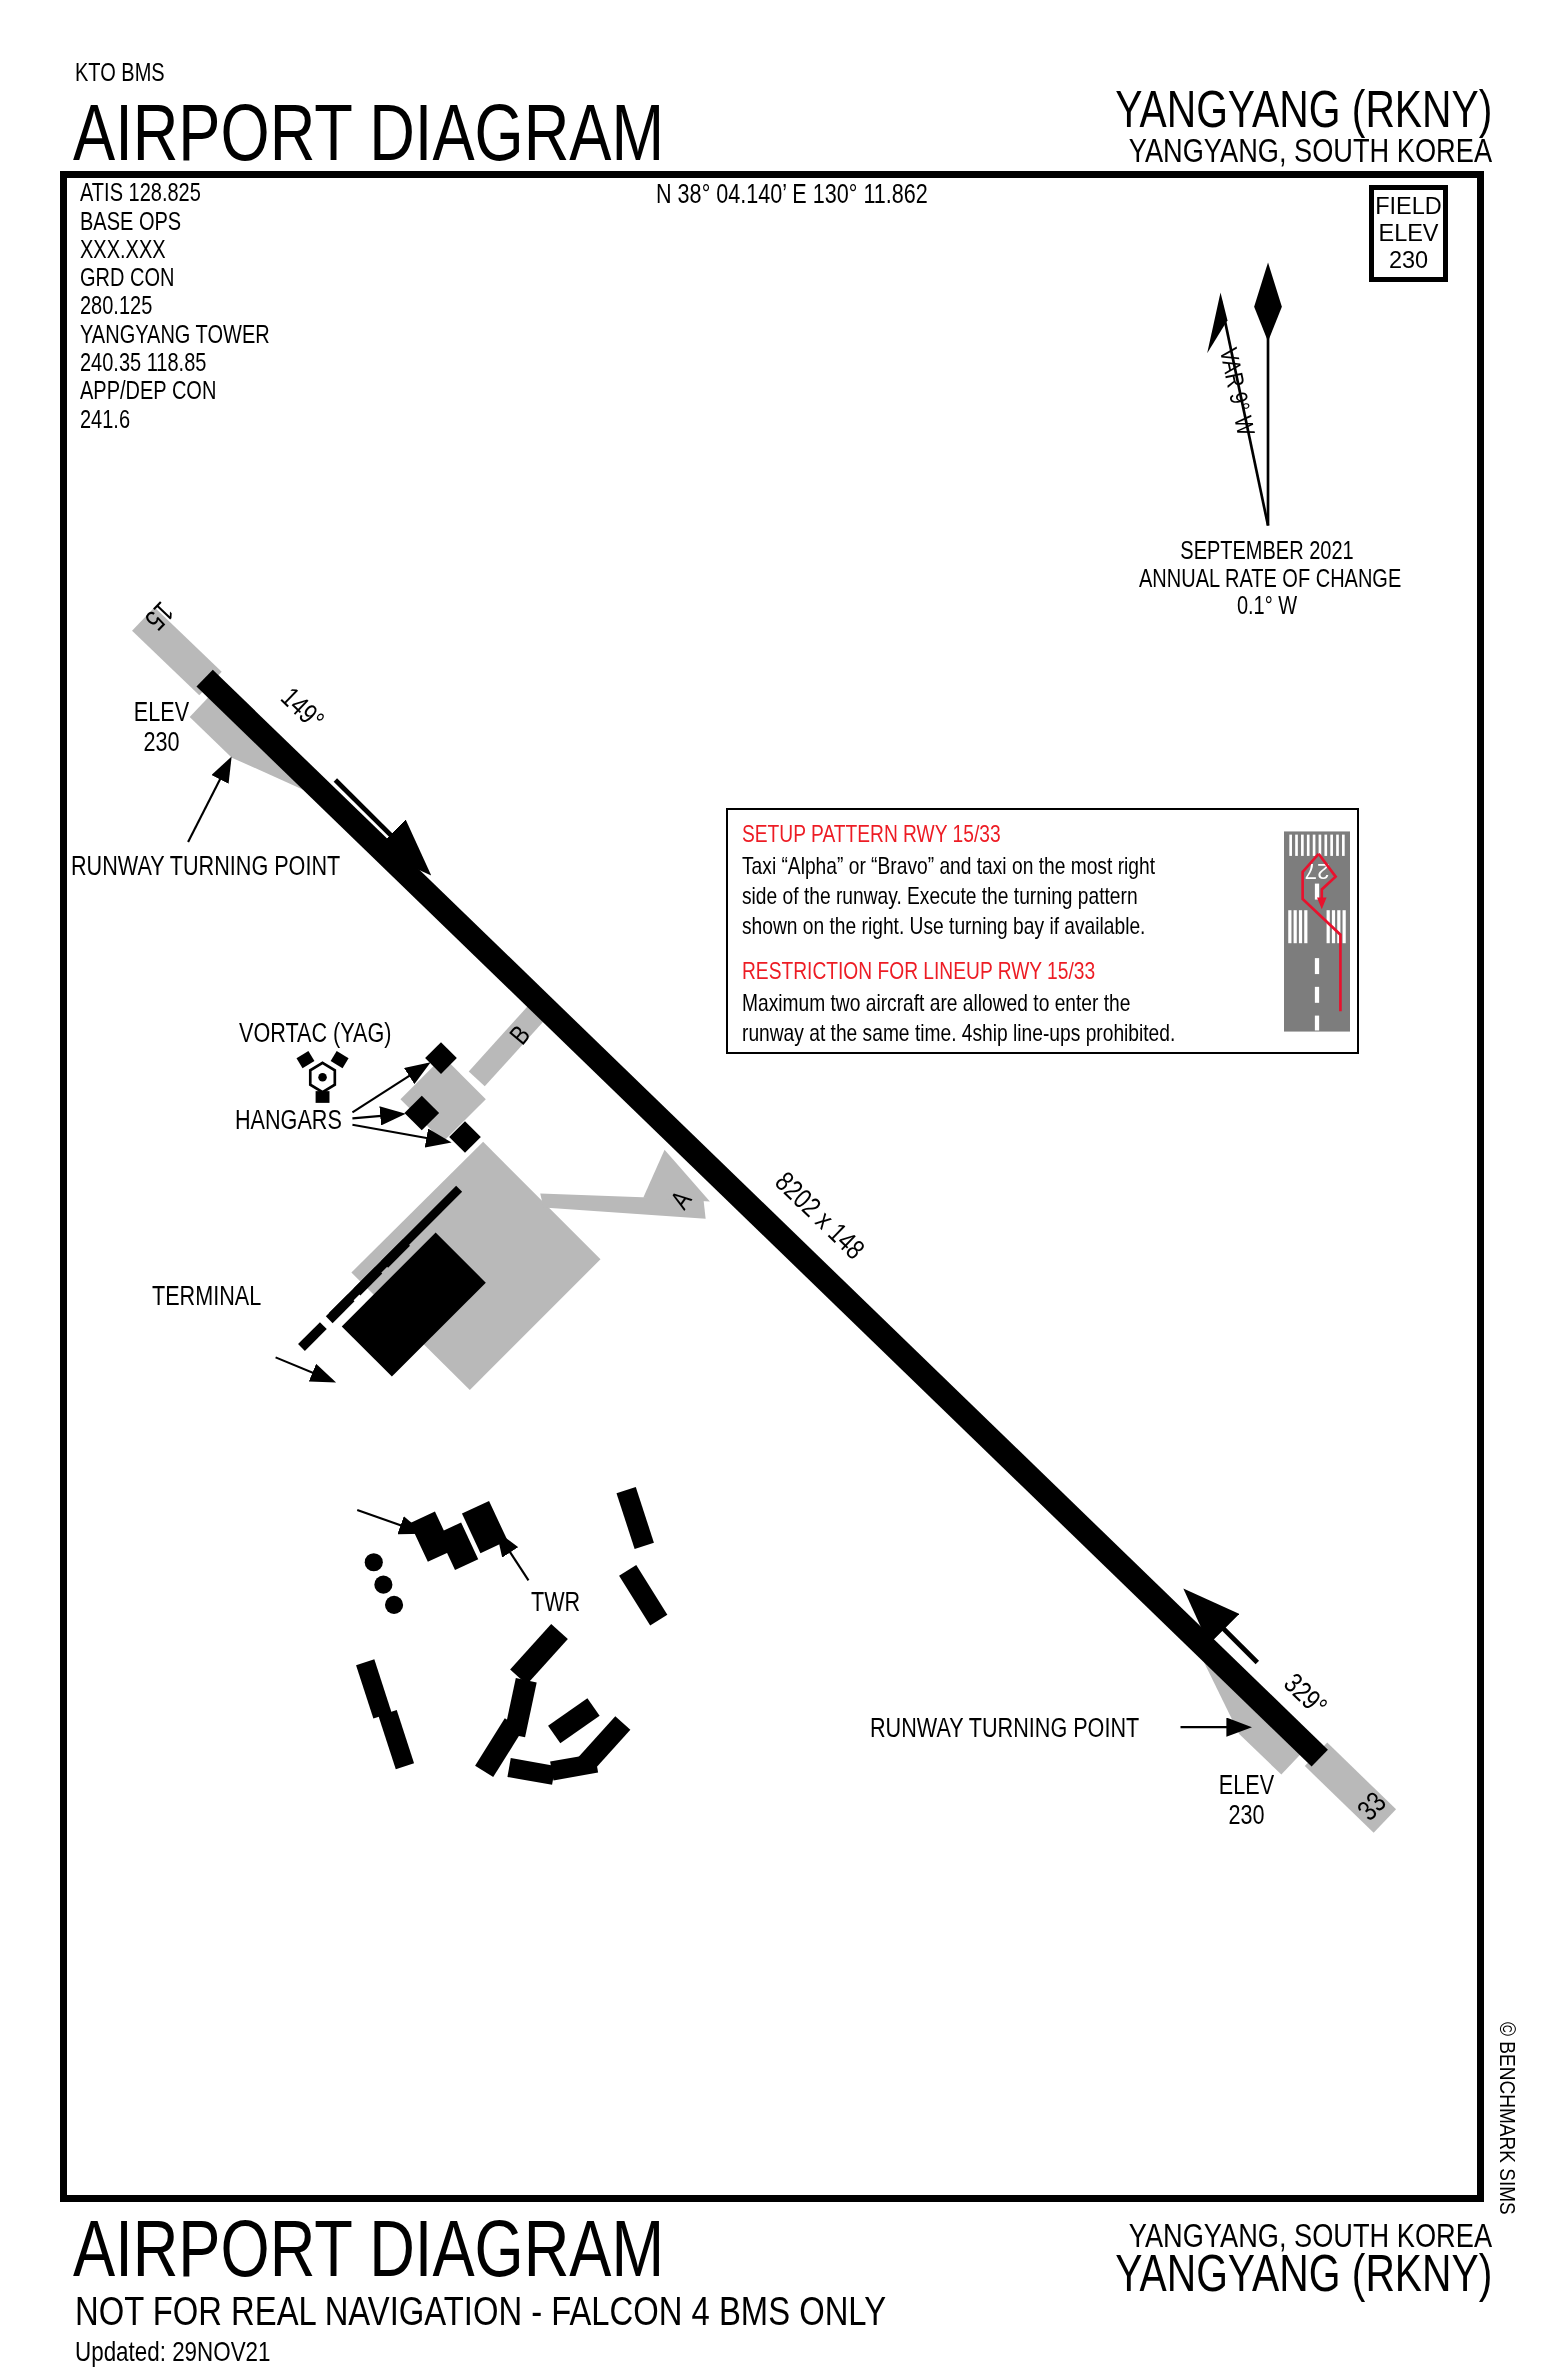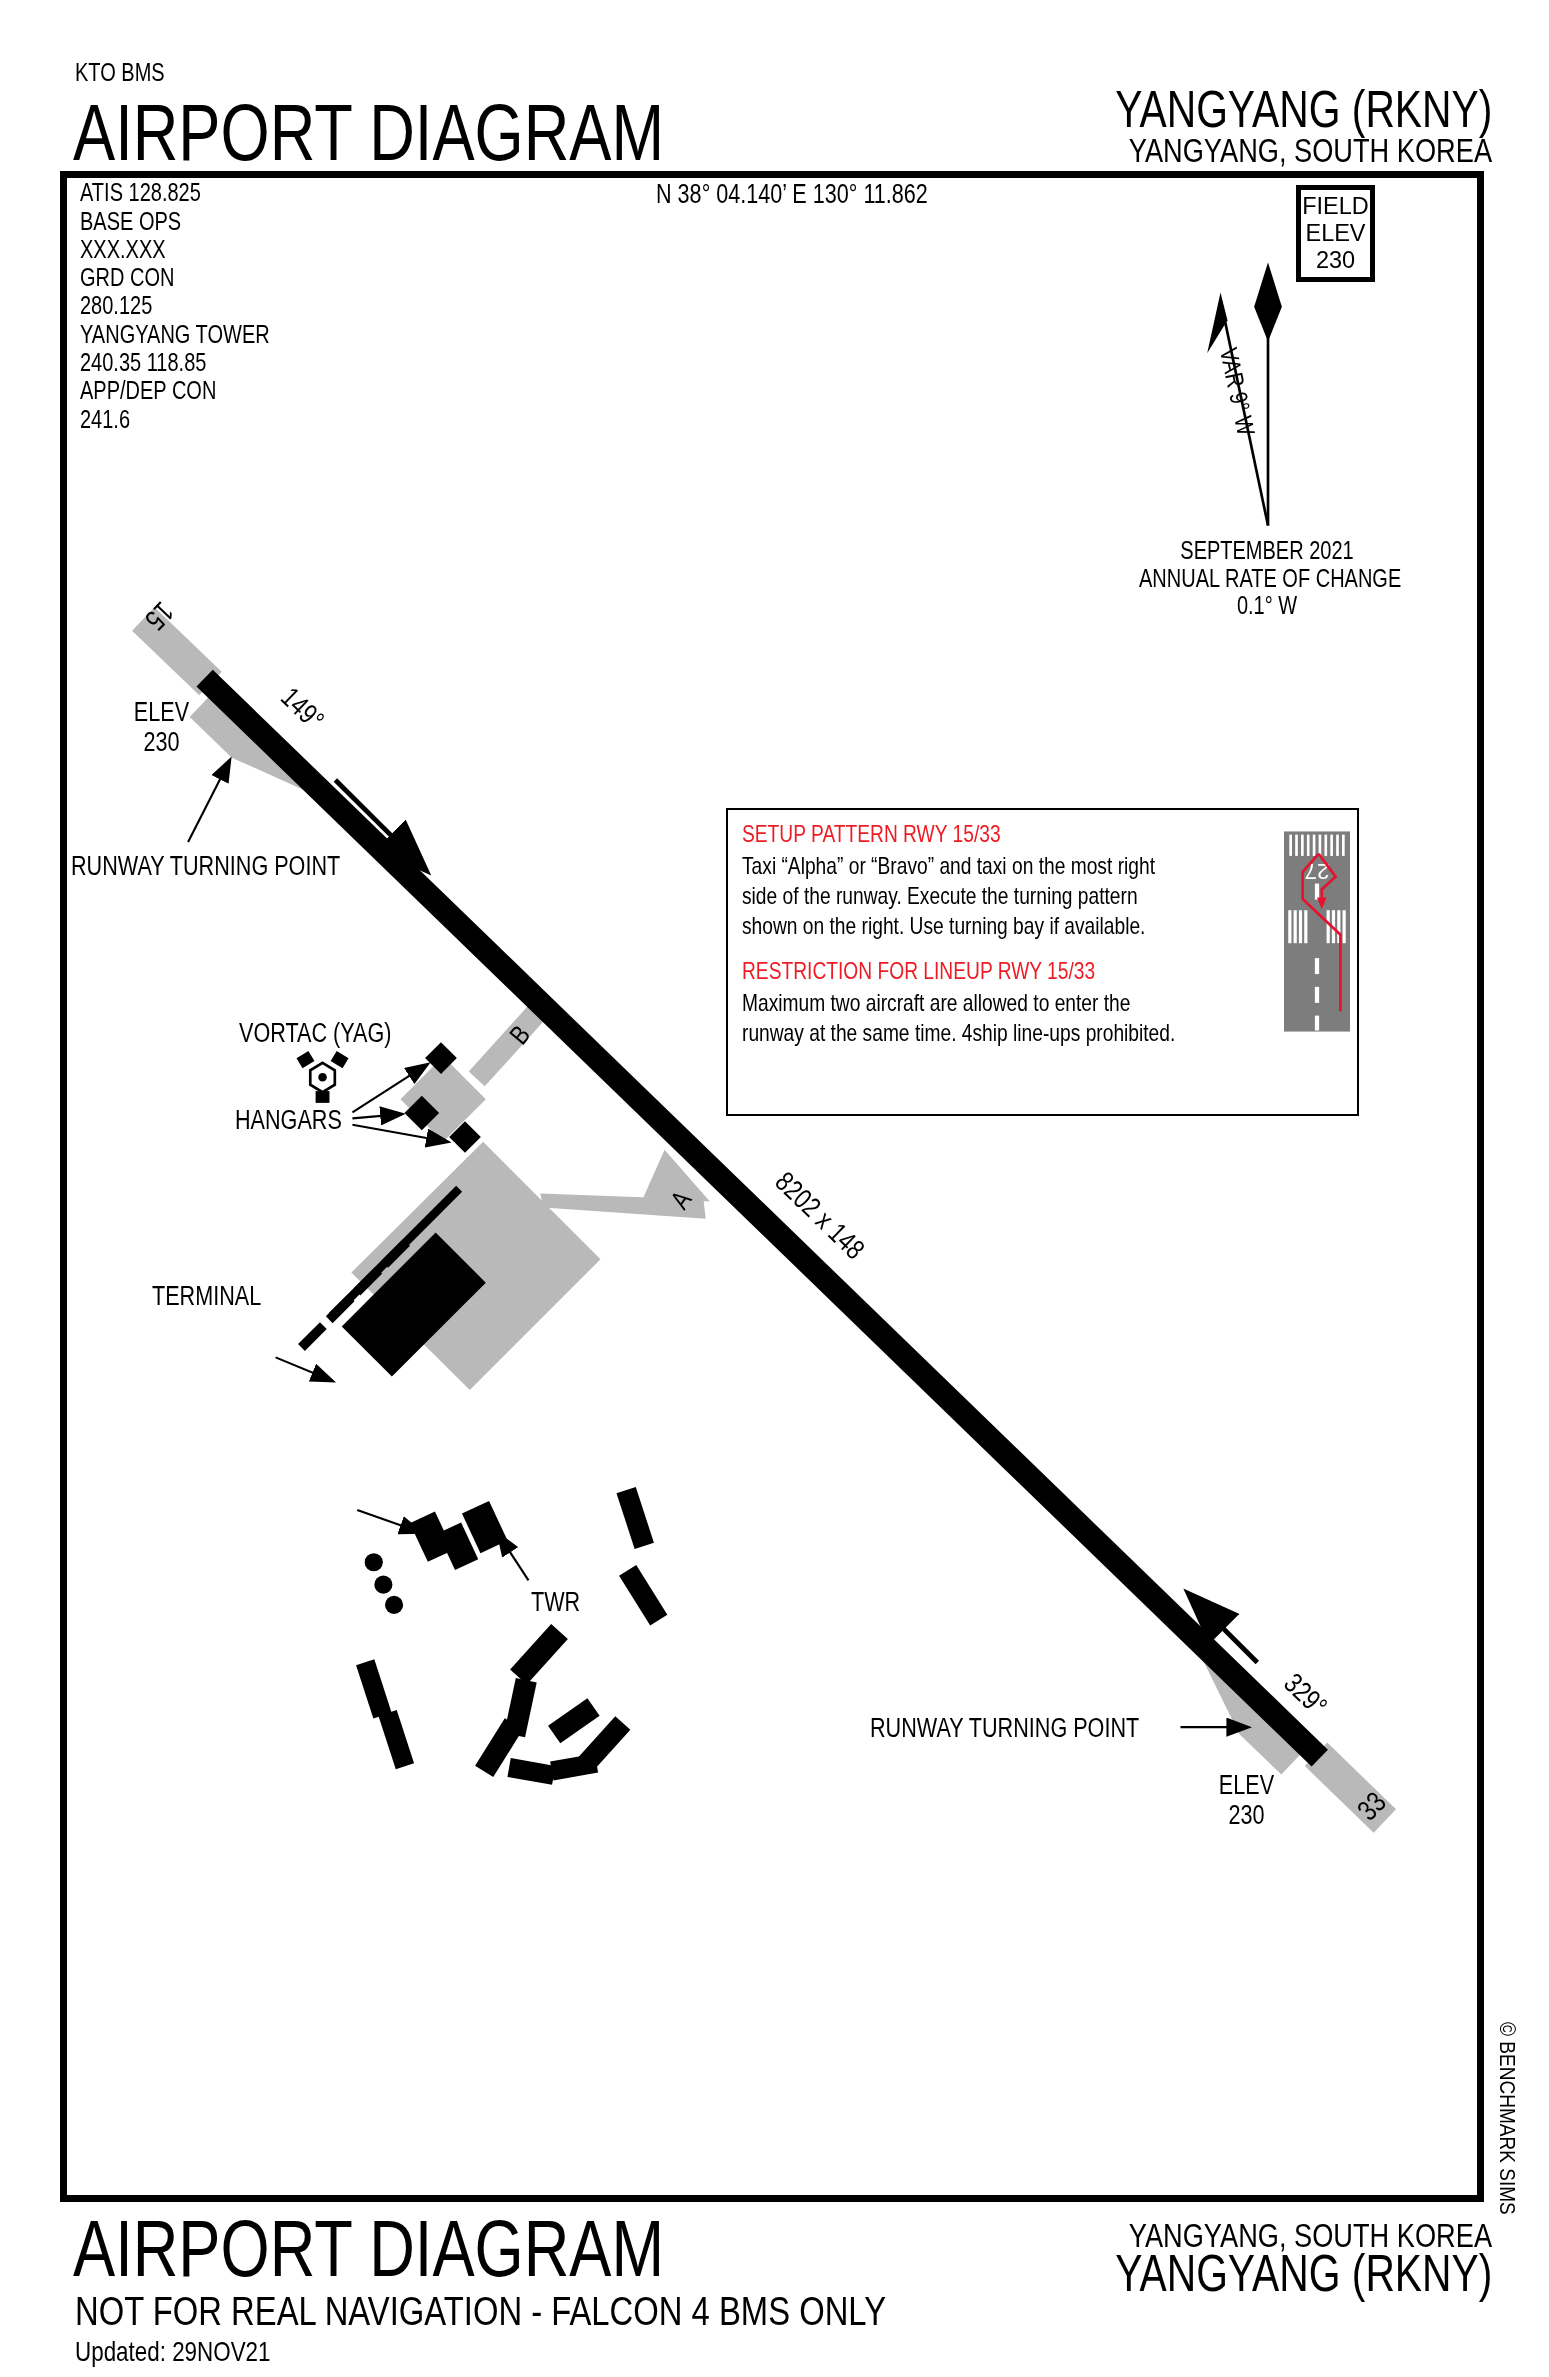--- a/index.html
+++ b/index.html
@@ -5,24 +5,24 @@
   html,body{margin:0;padding:0;background:#fff;}
   #page{position:relative;width:1550px;height:2377px;background:#fff;overflow:hidden;
         font-family:"Liberation Sans",sans-serif;color:#000;}
   .t{position:absolute;white-space:nowrap;line-height:1.04;}
   .cond{transform:scaleX(.8);transform-origin:0 0;}
   .condR{transform:scaleX(.8);transform-origin:100% 0;}
   .condC{transform:scaleX(.8);transform-origin:50% 0;text-align:center;}
   .ctr{text-align:center;}
   #frame{position:absolute;left:60px;top:171px;width:1424px;height:2031px;
          border:7.5px solid #000;box-sizing:border-box;}
-  #fieldElevBox{position:absolute;left:1296px;top:185px;width:79px;height:97px;
+  #fieldElevBox{position:absolute;left:1369px;top:185px;width:79px;height:97px;
          border:5.9px solid #000;box-sizing:border-box;text-align:center;
          font-size:23.5px;line-height:27px;padding-top:3.2px;}
-  #noteBox{position:absolute;left:726px;top:808px;width:633px;height:308px;
+  #noteBox{position:absolute;left:726px;top:808px;width:633px;height:246px;
          border:2.1px solid #000;box-sizing:border-box;background:#fff;}
   #noteBox .red{color:#ed1c24;}
   .nb{position:absolute;left:14px;font-size:24px;white-space:nowrap;
       transform:scaleX(.8);transform-origin:0 0;}
   svg{position:absolute;left:0;top:0;}
   .lbl50{font-size:27px;}
 </style>
 </head>
 <body>
 

